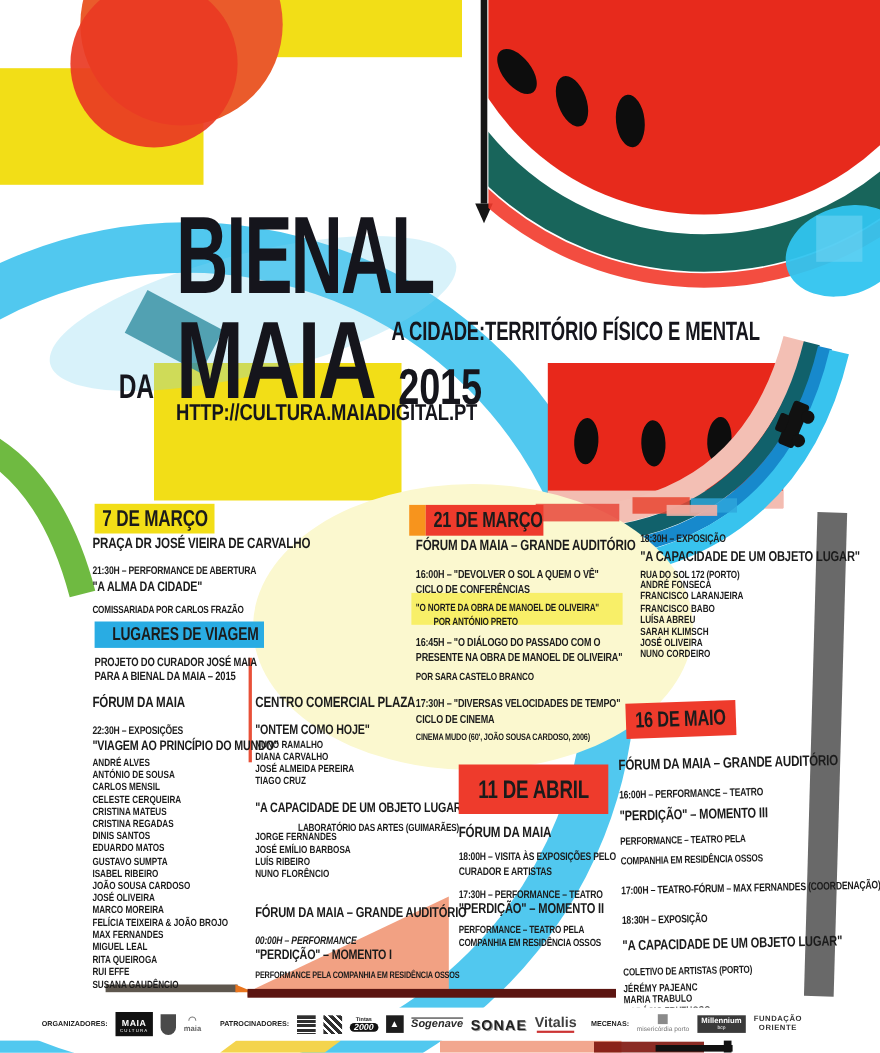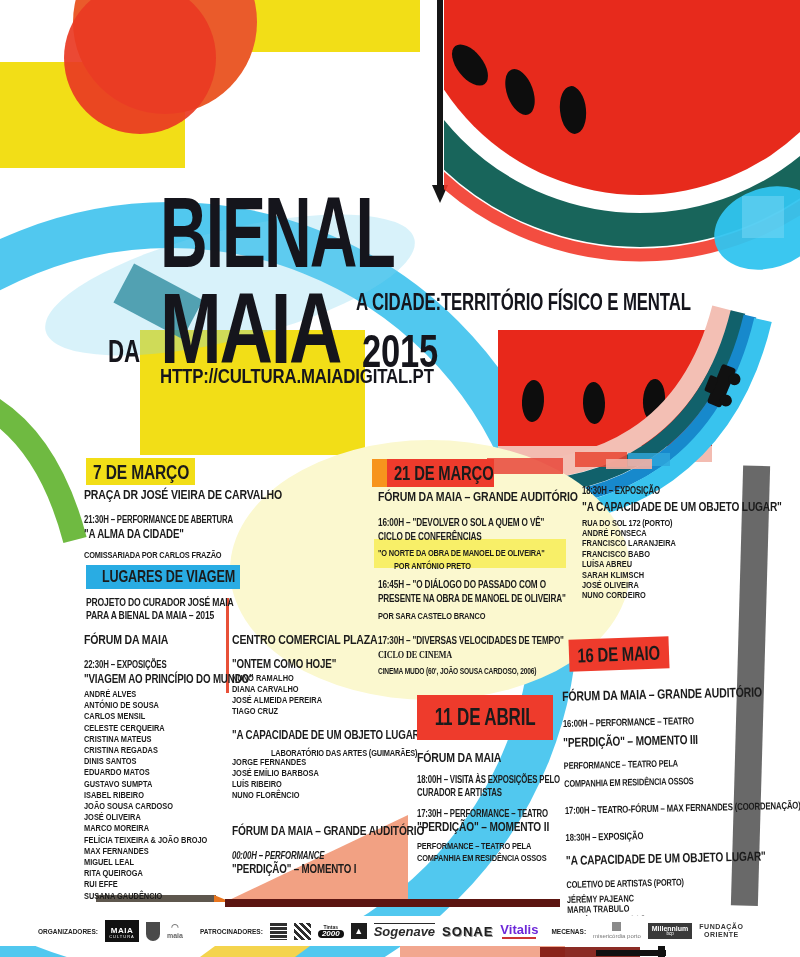--- a/index.html
+++ b/index.html
@@ -38,24 +38,24 @@
   .maiabird .glyph{font-size:9px;color:#777;}
   .darkblock{width:17px;height:17px;background:#2f2f2f;}
   .darkblock.lines{background:repeating-linear-gradient(#2f2f2f 0 3px,#fff 3px 4px);}
   .darkblock.diag{background:repeating-linear-gradient(45deg,#2f2f2f 0 3px,#fff 3px 5px);}
   .tintas{line-height:1;text-align:center;}
   .tintas .t1{font-size:5px;font-weight:bold;color:#222;}
   .tintas .t2{font-size:8px;font-weight:bold;font-style:italic;color:#fff;background:#111;
               border-radius:6px;padding:0 4px;}
   .tri{width:16px;height:16px;background:#1d1d1d;display:flex;align-items:center;justify-content:center;
        color:#fff;font-size:9px;line-height:1;}
-  .sogenave{font-size:13px;font-weight:bold;font-style:italic;color:#2a2a2a;border-top:1px solid #2a2a2a;}
+  .sogenave{font-size:10px;font-weight:bold;font-style:italic;color:#2a2a2a;border-top:1px solid #2a2a2a;}
   .sonae{font-size:13px;font-weight:900;color:#1f1f1f;letter-spacing:1px;
          text-shadow:1px 1px 0 #9a9a9a;}
-  .vitalis{font-size:13px;font-weight:bold;color:#6d28d9;line-height:1;}
+  .vitalis{font-size:13px;font-weight:bold;color:#404040;line-height:1;}
   .vitalis .vu{display:block;height:2px;background:#c33;width:90%;margin-top:1px;}
   .miseri{display:flex;align-items:center;gap:2px;}
   .miseri .ic{width:9px;height:9px;background:#8a8a8a;}
   .miseri .tx{font-size:6px;color:#777;line-height:1.05;}
   .millennium{background:#3a3a3a;color:#fff;padding:2px 4px;line-height:1;text-align:center;}
   .millennium .m1{font-size:7px;font-weight:bold;}
   .millennium .m2{font-size:4.5px;}
   .oriente{font-size:7px;font-weight:bold;color:#333;font-family:Liberation Sans, sans-serif;
            line-height:1.1;text-align:left;letter-spacing:.5px;}
 </style>
@@ -213,39 +213,40 @@
   <div class="abs" style="left:0;top:287px;margin-left:39px;"><span class="cx t-sub">LABORATÓRIO DAS ARTES (GUIMARÃES)</span></div>
   <div class="abs names" style="left:0;top:301px;line-height:11px;">
       <div class="t-name">JORGE FERNANDES</div>
       <div class="t-name">JOSÉ EMÍLIO BARBOSA</div>
       <div class="t-name">LUÍS RIBEIRO</div>
       <div class="t-name">NUNO FLORÊNCIO</div>
     </div>
   <div class="abs" style="left:0;top:366px;"><span class="cx t-venue2">FÓRUM DA MAIA – GRANDE AUDITÓRIO</span></div>
   <div class="abs" style="left:0;top:390px;font-style:italic;"><span class="cx t-time">00:00H – PERFORMANCE</span></div>
   <div class="abs" style="left:0;top:404px;"><span class="cx t-work">"PERDIÇÃO" – MOMENTO I</span></div>
+  <div class="abs" style="left:0;top:421px;"><span class="cx t-note">PERFORMANCE PELA COMPANHIA EM RESIDÊNCIA OSSOS</span></div>
 </div>
 
 <div class="layer" style="left:372px;top:455px;width:200px;height:460px;">
   <div class="abs" style="left:0;top:4px;display:flex;">
     <div style="width:15px;height:28px;background:#F7941D;"></div>
     <div class="badge badge-red" style="position:relative;width:100px;height:28px;">
       <span class="cx" style="font-size:20px;">21 DE MARÇO</span>
     </div>
   </div>
   <div class="abs" style="left:6px;top:32px;"><span class="cx t-venue">FÓRUM DA MAIA – GRANDE AUDITÓRIO</span></div>
   <div class="abs" style="left:6px;top:57px;"><span class="cx" style="font-size:10.5px;">16:00H – "DEVOLVER O SOL A QUEM O VÊ"</span></div>
   <div class="abs" style="left:6px;top:71px;"><span class="cx" style="font-size:10.5px;">CICLO DE CONFERÊNCIAS</span></div>
   <div class="abs" style="left:6px;top:87px;"><span class="cx t-sub">"O NORTE DA OBRA DE MANOEL DE OLIVEIRA"</span></div>
   <div class="abs" style="left:22px;top:100px;"><span class="cx t-sub">POR ANTÓNIO PRETO</span></div>
   <div class="abs" style="left:6px;top:119px;"><span class="cx" style="font-size:10.5px;">16:45H – "O DIÁLOGO DO PASSADO COM O</span></div>
   <div class="abs" style="left:6px;top:133px;"><span class="cx" style="font-size:10.5px;">PRESENTE NA OBRA DE MANOEL DE OLIVEIRA"</span></div>
   <div class="abs" style="left:6px;top:150px;"><span class="cx t-sub">POR SARA CASTELO BRANCO</span></div>
   <div class="abs" style="left:6px;top:175px;"><span class="cx" style="font-size:10.5px;">17:30H – "DIVERSAS VELOCIDADES DE TEMPO"</span></div>
-  <div class="abs" style="left:6px;top:189px;font-family:Liberation Serif, serif;"><span class="cx" style="font-size:10.5px;">CICLO DE CINEMA</span></div>
+  <div class="abs" style="left:6px;top:189px;"><span class="cx" style="font-size:10.5px;">CICLO DE CINEMA</span></div>
   <div class="abs" style="left:6px;top:205px;"><span class="cx t-note">CINEMA MUDO (60', JOÃO SOUSA CARDOSO, 2006)</span></div>
 
   <div class="badge badge-red" style="left:45px;top:240px;width:136px;height:45px;justify-content:center;padding-left:0;">
     <span class="cx" style="font-size:23px;transform:scaleX(.74);transform-origin:50% 50%;">11 DE ABRIL</span>
   </div>
   <div class="abs" style="left:45px;top:293px;"><span class="cx t-venue">FÓRUM DA MAIA</span></div>
   <div class="abs" style="left:45px;top:314px;text-align:right;"><span class="cx t-time">18:00H – VISITA ÀS EXPOSIÇÕES PELO</span></div>
   <div class="abs" style="left:45px;top:327px;"><span class="cx t-time">CURADOR E ARTISTAS</span></div>
   <div class="abs" style="left:45px;top:348px;"><span class="cx t-time">17:30H – PERFORMANCE – TEATRO</span></div>
   <div class="abs" style="left:45px;top:362px;"><span class="cx t-work-lg">"PERDIÇÃO" – MOMENTO II</span></div>

